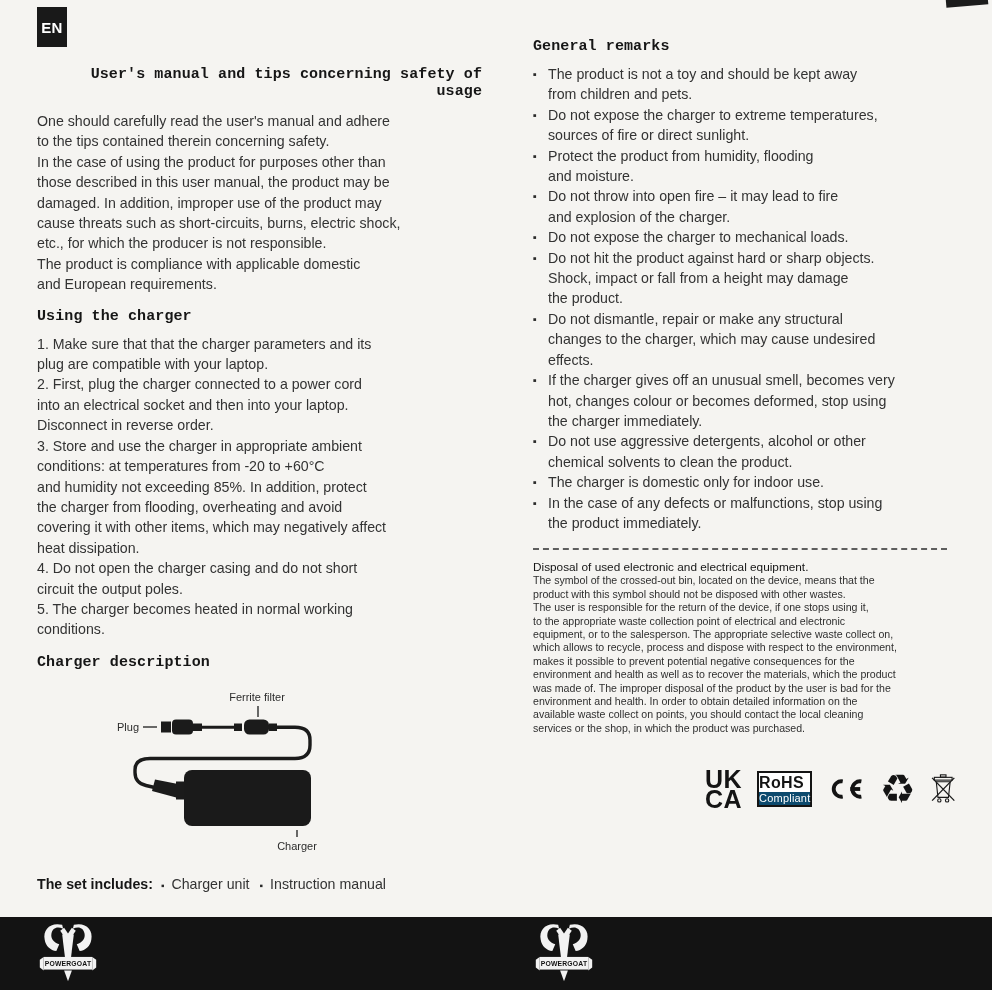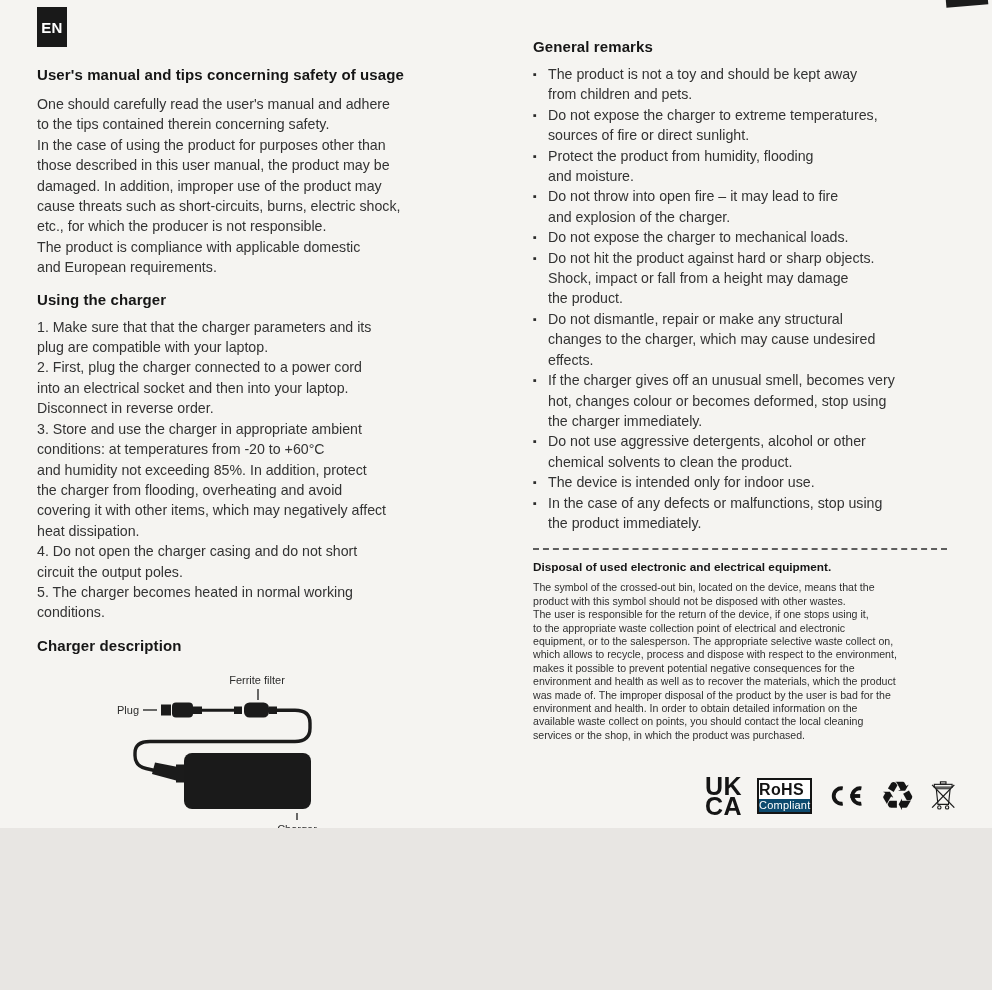--- a/index.html
+++ b/index.html
@@ -4,21 +4,21 @@
 <style>
   * { box-sizing: border-box; margin: 0; padding: 0; }
   html,body { width: 992px; }
   body {
     font-family: "Liberation Sans", sans-serif;
     background: #e8e6e3;
   }
   .page {
     position: relative;
     width: 992px;
-    height: 828px;
+    height: 990px;
     background: #f5f4f1;
     overflow: hidden;
     color: #333;
   }
   .corner-artifact {
     position: absolute; left: 946px; top: -3px;
     width: 42px; height: 9px;
     background: #1c1c1c; transform: rotate(-5deg);
   }
   .badge-en {
@@ -27,42 +27,43 @@
     background: #191919; color: #fff;
     display: flex; align-items: center; justify-content: center;
     font-weight: bold; font-size: 15px; letter-spacing: .3px;
   }
   .col-left { position: absolute; left: 37px; top: 66px; width: 445px; }
   .col-right { position: absolute; left: 533px; top: 38px; width: 422px; }
 
   .h-section {
     font-size: 15px; font-weight: bold; color: #161616;
     letter-spacing: .1px;
+    font-family: Liberation Mono, monospace;
   }
   .body-text {
     font-size: 14.2px; line-height: 20.4px; color: #333;
     white-space: pre-line;
   }
-  .col-left .h-section.first { margin-bottom: 11px; }
+  .col-left .h-section.first { margin-bottom: 11px; text-align: right; }
   .sec-using { margin-top: 13px; margin-bottom: 9px; }
   .sec-desc { margin-top: 14px; margin-bottom: 4px; }
 
   .bullet-list { margin-top: 9px; }
   .bullet-item { display: flex; }
   .bullet-marker {
     width: 15px; flex: 0 0 15px; font-size: 11px; line-height: 20.4px;
     color: #2a2a2a;
   }
   .bullet-text { flex: 1; }
 
   .divider-dashed {
     border: none; border-top: 2px dashed #5e5e5e;
     margin: 15px 0 10px 0; width: 414px; height: 0;
   }
-  .h-disposal { font-size: 11.8px; font-weight: bold; color: #161616; margin-bottom: 7px; }
+  .h-disposal { font-size: 11.8px; font-weight: normal; color: #161616; margin-bottom: 0; }
   .disposal-body { font-size: 10.6px; line-height: 13.4px; color: #2f2f2f; white-space: pre-line; }
 
   .diagram-wrap { margin-left: 62px; }
   .diagram-svg { display: block; }
   .diagram-svg text { font-family: "Liberation Sans", sans-serif; font-size: 11px; fill: #2c2c2c; }
 
   .set-includes { margin-top: 16px; font-size: 14.2px; display: flex; align-items: baseline; }
   .set-includes .label { font-weight: bold; color: #161616; margin-right: 8px; }
   .set-includes .inc-item { margin-right: 10px; }
   .set-includes .inc-bullet { font-size: 10px; margin-right: 7px; color: #2a2a2a; }
@@ -224,21 +225,21 @@
 hot, changes colour or becomes deformed, stop using
 the charger immediately.</span>
         </div>
       <div class="bullet-item">
           <span class="bullet-marker">▪</span>
           <span class="bullet-text body-text">Do not use aggressive detergents, alcohol or other
 chemical solvents to clean the product.</span>
         </div>
       <div class="bullet-item">
           <span class="bullet-marker">▪</span>
-          <span class="bullet-text body-text">The device is intended only for indoor use.</span>
+          <span class="bullet-text body-text">The charger is domestic only for indoor use.</span>
         </div>
       <div class="bullet-item">
           <span class="bullet-marker">▪</span>
           <span class="bullet-text body-text">In the case of any defects or malfunctions, stop using
 the product immediately.</span>
         </div>
     </div>
 
     <hr class="divider-dashed">
 

